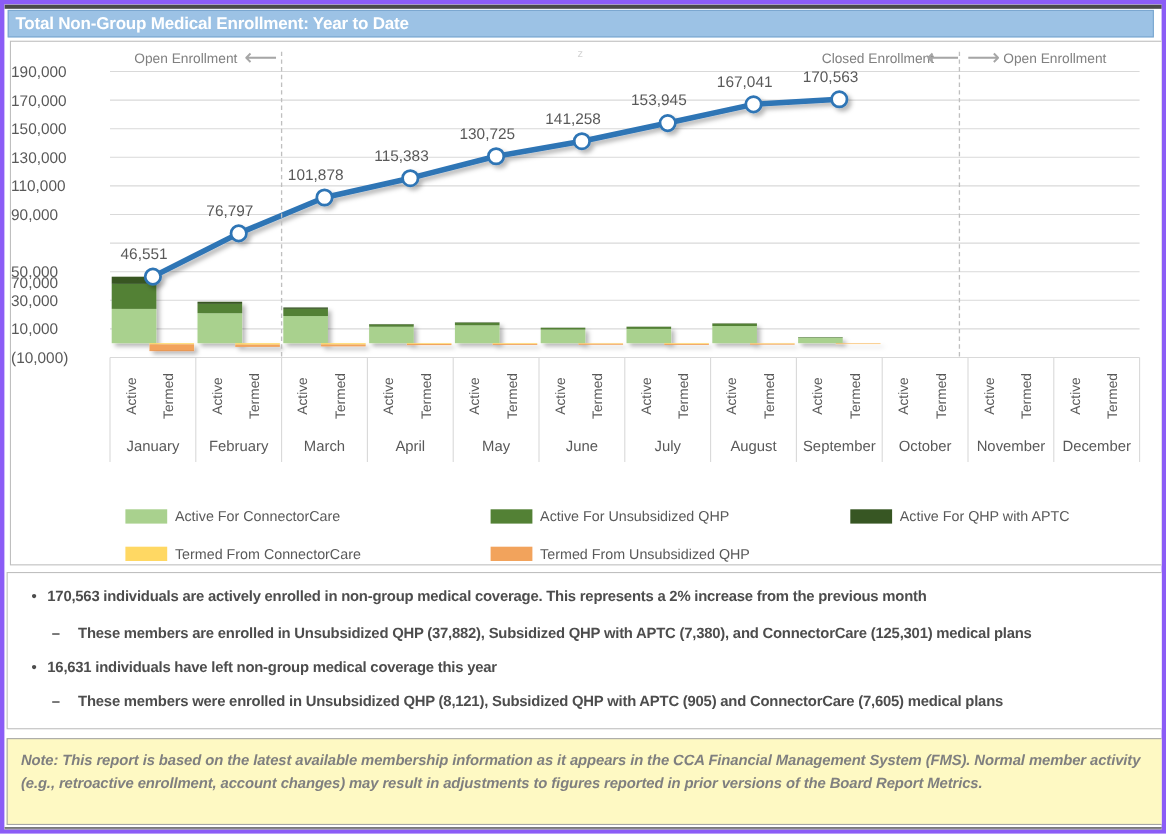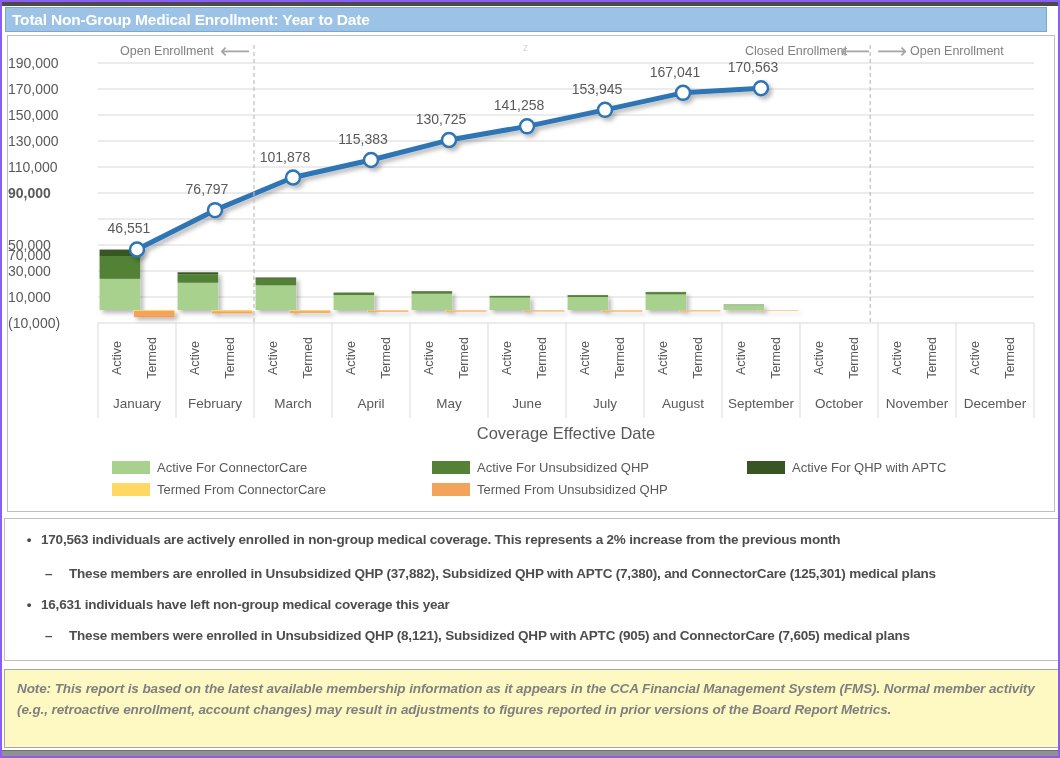--- a/index.html
+++ b/index.html
@@ -1,31 +1,31 @@
 <!DOCTYPE html>
 <html><head>
 <meta charset="utf-8">
 <style>
   html,body{margin:0;padding:0;background:#fff;}
   body{font-family:"Liberation Sans", sans-serif; -webkit-font-smoothing:antialiased;}
-  #stage{position:relative;width:1060px;height:758px;background:#fff;border:2px solid #8b5cf6;box-sizing:border-box;overflow:hidden;}
+  #stage{position:relative;width:1060px;height:758px;background:#fff;border:4px solid #8b5cf6;box-sizing:border-box;overflow:hidden;}
   #top-edge{position:absolute;left:0;top:0;width:1060px;height:4px;background:#4a4a4a;}
   
   #title-bar{position:absolute;left:3px;top:5px;width:1042px;height:25px;background:#9CC2E5;border:1px solid #7BA7D0;box-sizing:border-box;display:flex;align-items:center;}
   #title-bar .t{color:#fff;font-weight:bold;font-size:15.5px;letter-spacing:-0.2px;padding-left:6px;white-space:nowrap;}
   
   #chart-panel{position:absolute;left:5px;top:33px;width:1048px;height:477px;background:#fff;border:1px solid #bfbfbf;box-sizing:border-box;}
   #chart-svg{position:absolute;left:0;top:0;width:1046px;height:475px;}
   #chart-svg text{font-family:"Liberation Sans", sans-serif;}
   .ytick{position:absolute;width:80px;text-align:left;font-size:14px;color:#595959;}
   .annot{position:absolute;font-size:12.5px;color:#808080;white-space:nowrap;}
   .arrow{position:absolute;font-size:21px;color:#a6a6a6;line-height:14px;white-space:nowrap;}
   #stray-z{position:absolute;left:515px;top:6px;font-size:10px;color:#d4d4d4;}
   #axis-title{position:absolute;left:90px;top:388px;width:936px;text-align:center;font-size:16.5px;color:#595959;}
-  #legend{position:absolute;left:104px;top:420px;width:930px;display:grid;grid-template-columns:320px 315px auto;grid-auto-rows:22px;align-items:center;}
+  #legend{position:absolute;left:104px;top:420px;width:930px;display:grid;grid-template-columns:320px 315px auto;grid-auto-rows:22px;align-items:center;gap:12px;}
   .leg-item{display:flex;align-items:center;gap:7px;}
   .leg-swatch{width:38px;height:13px;flex:0 0 auto;}
   .leg-label{font-size:13px;color:#595959;white-space:nowrap;}
   
   #bullets-panel{position:absolute;left:2px;top:516px;width:1055px;height:143px;border:1px solid #bfbfbf;box-sizing:border-box;background:#fff;}
   .bullet-row{position:absolute;left:0;width:100%;display:flex;color:#4d4d4d;font-weight:bold;font-size:13.5px;letter-spacing:-0.2px;}
   .bullet-row .mark{flex:0 0 auto;}
   .lvl1 .mark{width:24px;text-align:center;}
   .lvl1{padding-left:12px;}
   .lvl2{padding-left:40px;}
@@ -191,39 +191,38 @@
         <line x1="246" x2="246" y1="9" y2="287" stroke="#bfbfbf" stroke-width="1.2" stroke-dasharray="4 3"></line>
         <line x1="862.2" x2="862.2" y1="9" y2="287" stroke="#bfbfbf" stroke-width="1.2" stroke-dasharray="4 3"></line>
       </svg>
 
     <div id="ytick-layer">
         <div class="ytick" style="left: 0px; top: 19px;">190,000</div>
         <div class="ytick" style="left: 0px; top: 45px;">170,000</div>
         <div class="ytick" style="left: 0px; top: 71px;">150,000</div>
         <div class="ytick" style="left: 0px; top: 97px;">130,000</div>
         <div class="ytick" style="left: 0px; top: 123px;">110,000</div>
-        <div class="ytick" style="left: 0px; top: 149px; font-weight: bold;">90,000</div>
+        <div class="ytick" style="left: 0px; top: 149px;">90,000</div>
         <div class="ytick" style="left: 0px; top: 175px; margin-top: 36px;">70,000</div>
         <div class="ytick" style="left: 0px; top: 201px;">50,000</div>
         <div class="ytick" style="left: 0px; top: 227px;">30,000</div>
         <div class="ytick" style="left: 0px; top: 253px;">10,000</div>
         <div class="ytick" style="left: 0px; top: 279px;">(10,000)</div>
       </div>
 
     <div class="annot" style="left:112px;top:8px;">Open Enrollment</div>
     <div class="arrow" style="left:212px;top:8px;">⟵</div>
 
     <div class="annot" style="left:737px;top:8px;">Closed Enrollment</div>
     <div class="arrow" style="left:832px;top:8px;">⟵</div>
     <div class="arrow" style="left:869px;top:8px;">⟶</div>
     <div class="annot" style="left:902px;top:8px;">Open Enrollment</div>
 
     <div id="stray-z">z</div>
 
-    <div id="axis-title">Coverage Effective Date</div>
 
     <div id="legend">
         <div class="leg-item">
           <span class="leg-swatch" style="background: rgb(169, 209, 142);"></span>
           <span class="leg-label">Active For ConnectorCare</span>
         </div>
         <div class="leg-item">
           <span class="leg-swatch" style="background: rgb(83, 129, 53);"></span>
           <span class="leg-label">Active For Unsubsidized QHP</span>
         </div>

